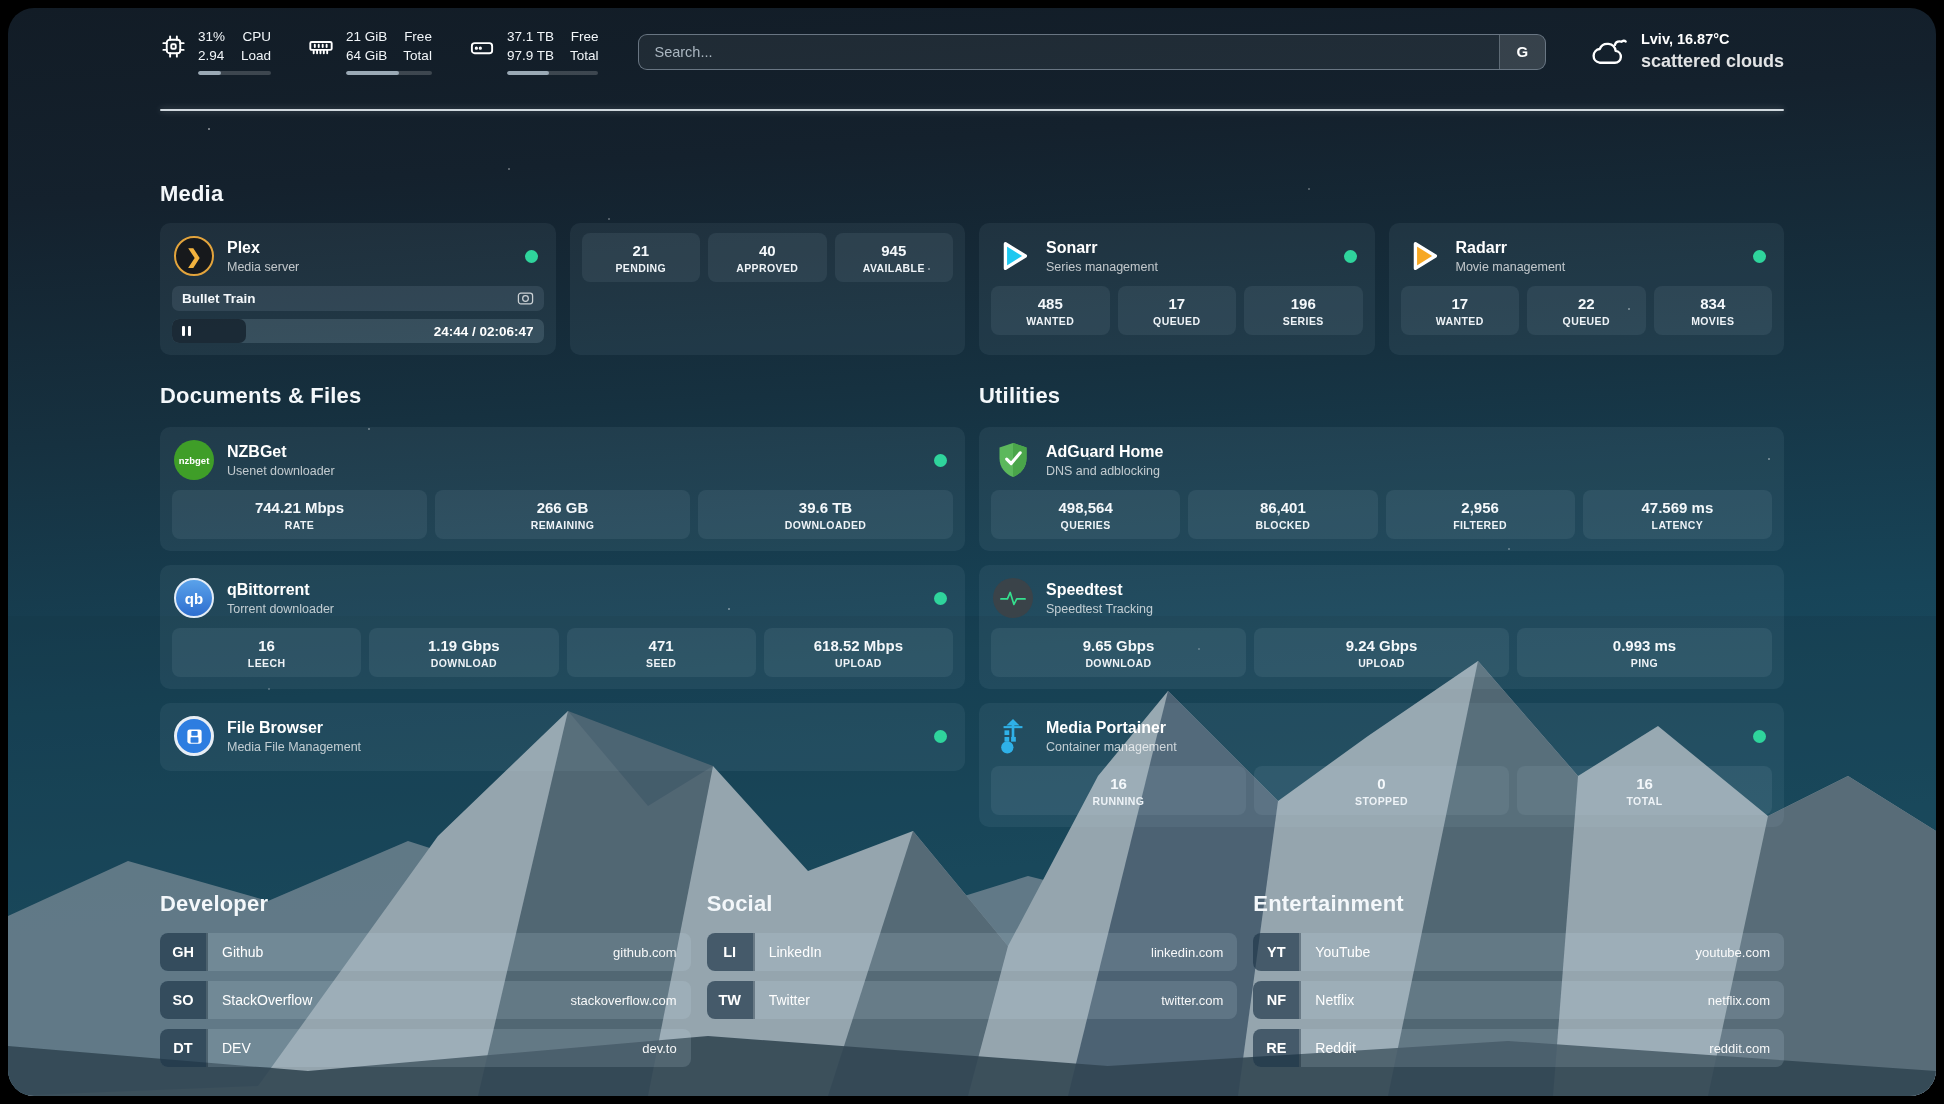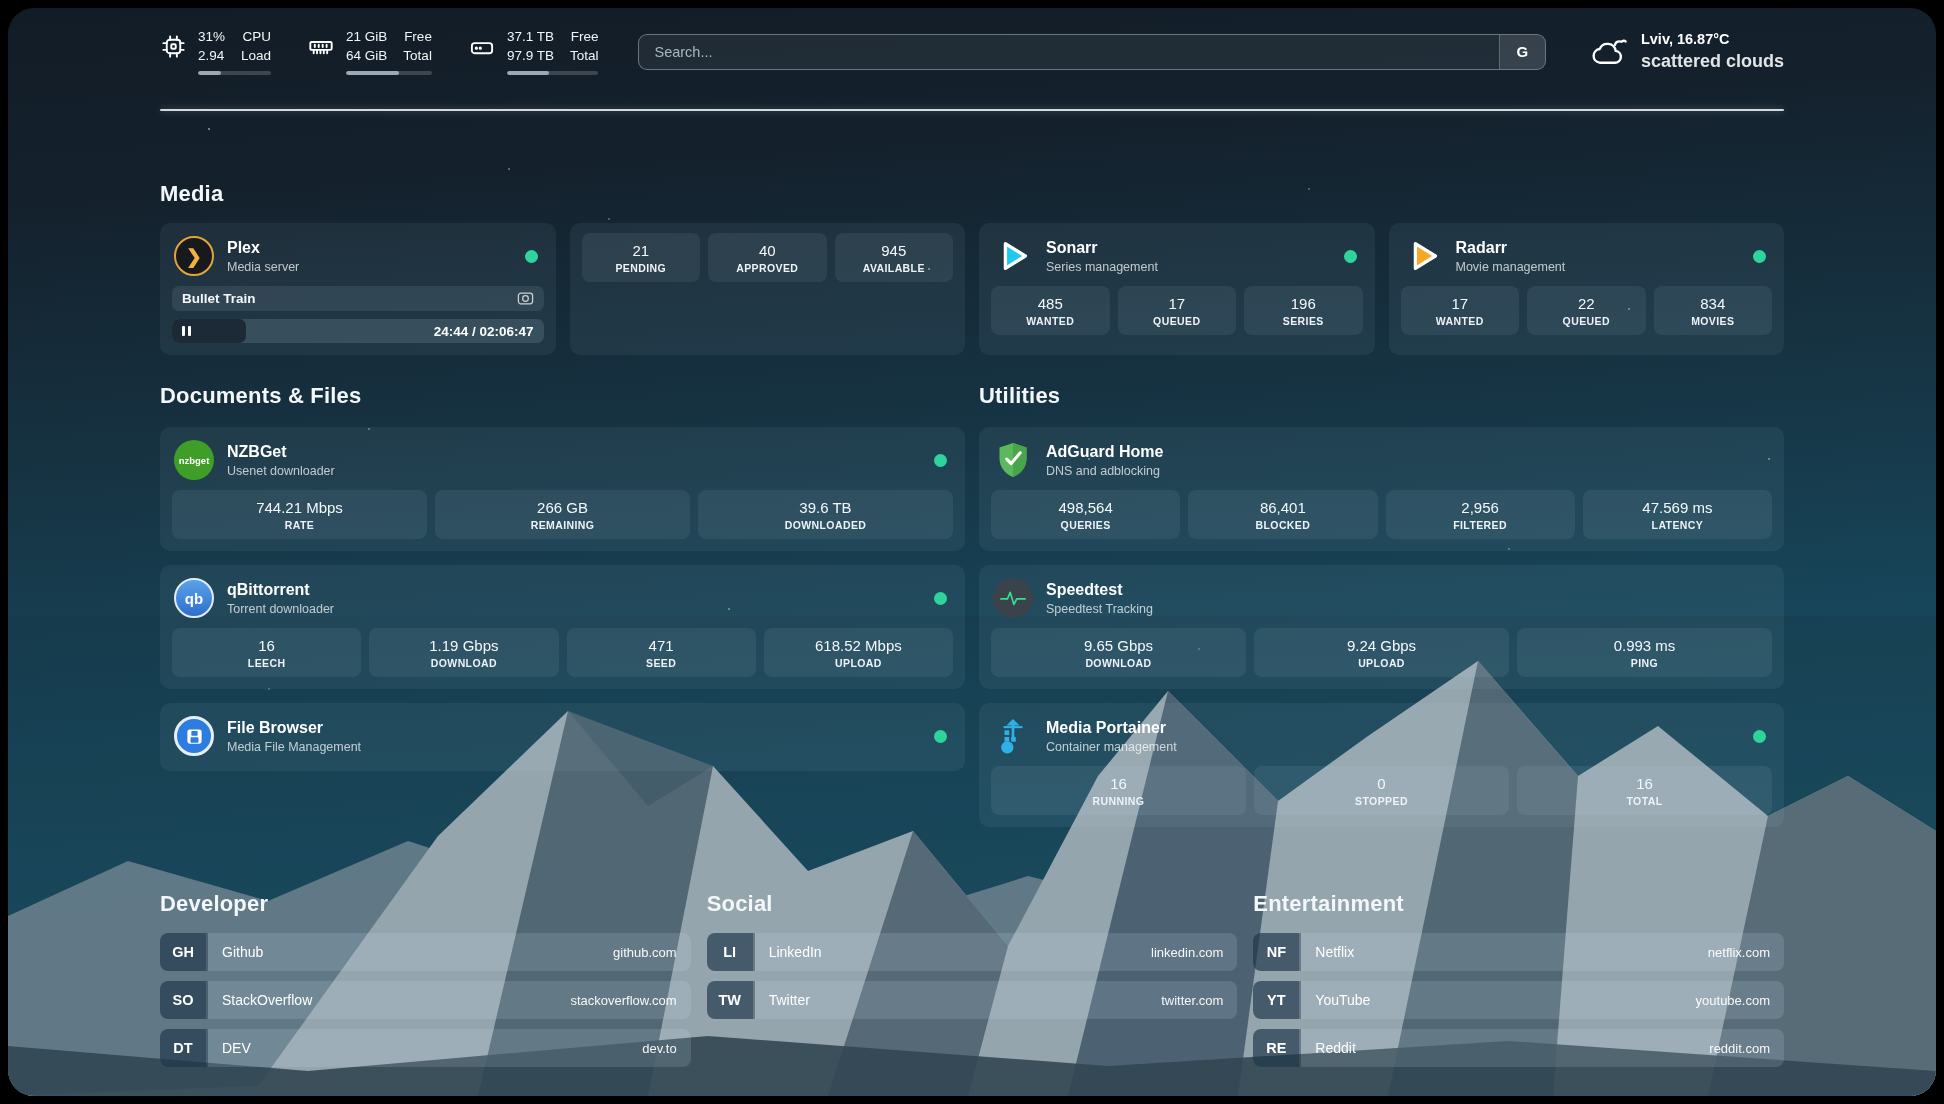--- a/index.html
+++ b/index.html
@@ -54,21 +54,21 @@
   .card-head { display:flex; align-items:center; gap:13px; padding:3px 2px 10px; }
   .card-head.no-pad { padding-bottom:3px; }
   .svc-icon { width:40px; height:40px; flex:none; display:flex; align-items:center; justify-content:center; }
   .svc-meta { display:flex; flex-direction:column; line-height:1.35; }
   .svc-name { font-size:16px; font-weight:600; color:#fff; }
   .svc-desc { font-size:12.5px; color:rgba(255,255,255,.72); }
   .dot { margin-left:auto; margin-right:4px; width:13px; height:13px; border-radius:50%; background:#2fd49c; flex:none; }
 
   .stats { display:flex; gap:8px; }
   .stat { flex:1; background:rgba(205,228,246,.08); border-radius:8px; padding:9px 4px 8px; text-align:center; }
-  .stat .v { font-size:15px; color:#f4f8fb; }
+  .stat .v { font-size:15px; color:#f4f8fb;font-weight:bold; }
   .stat .l { font-size:10.5px; font-weight:700; letter-spacing:.4px; margin-top:3px; color:#eef3f7; }
 
   
   .np-row { background:rgba(205,228,246,.10); border-radius:7px; padding:5px 10px; display:flex; align-items:center;
             font-size:13.5px; font-weight:600; margin-bottom:8px; color:#f4f8fb; }
   .np-row svg { margin-left:auto; opacity:.75; }
   .player { height:24px; background:rgba(200,225,242,.14); border-radius:7px; position:relative; display:flex; align-items:center; overflow:hidden; }
   .player-elapsed { position:absolute; left:0; top:0; bottom:0; background:rgba(9,19,29,.6); border-radius:7px;
                     display:flex; align-items:center; padding-left:10px; }
   .pause { display:flex; gap:3px; }
@@ -545,34 +545,34 @@
             <span class="bm-url">twitter.com</span>
               </span>
           </a>
         </div>
       </div>
 
       <div class="bm-group">
         <h2 class="section">Entertainment</h2>
         <div class="bm-list">
           <a class="bm">
+            <span class="bm-abbr">YT</span>
+            <span class="bm-body">
+                <span class="bm-name">YouTube</span>
+            <span class="bm-url">youtube.com</span>
+              </span>
+          </a>
+          <a class="bm">
             <span class="bm-abbr">NF</span>
             <span class="bm-body">
                 <span class="bm-name">Netflix</span>
             <span class="bm-url">netflix.com</span>
               </span>
           </a>
           <a class="bm">
-            <span class="bm-abbr">YT</span>
-            <span class="bm-body">
-                <span class="bm-name">YouTube</span>
-            <span class="bm-url">youtube.com</span>
-              </span>
-          </a>
-          <a class="bm">
             <span class="bm-abbr">RE</span>
             <span class="bm-body">
                 <span class="bm-name">Reddit</span>
             <span class="bm-url">reddit.com</span>
               </span>
           </a>
         </div>
       </div>
     </div>
 

